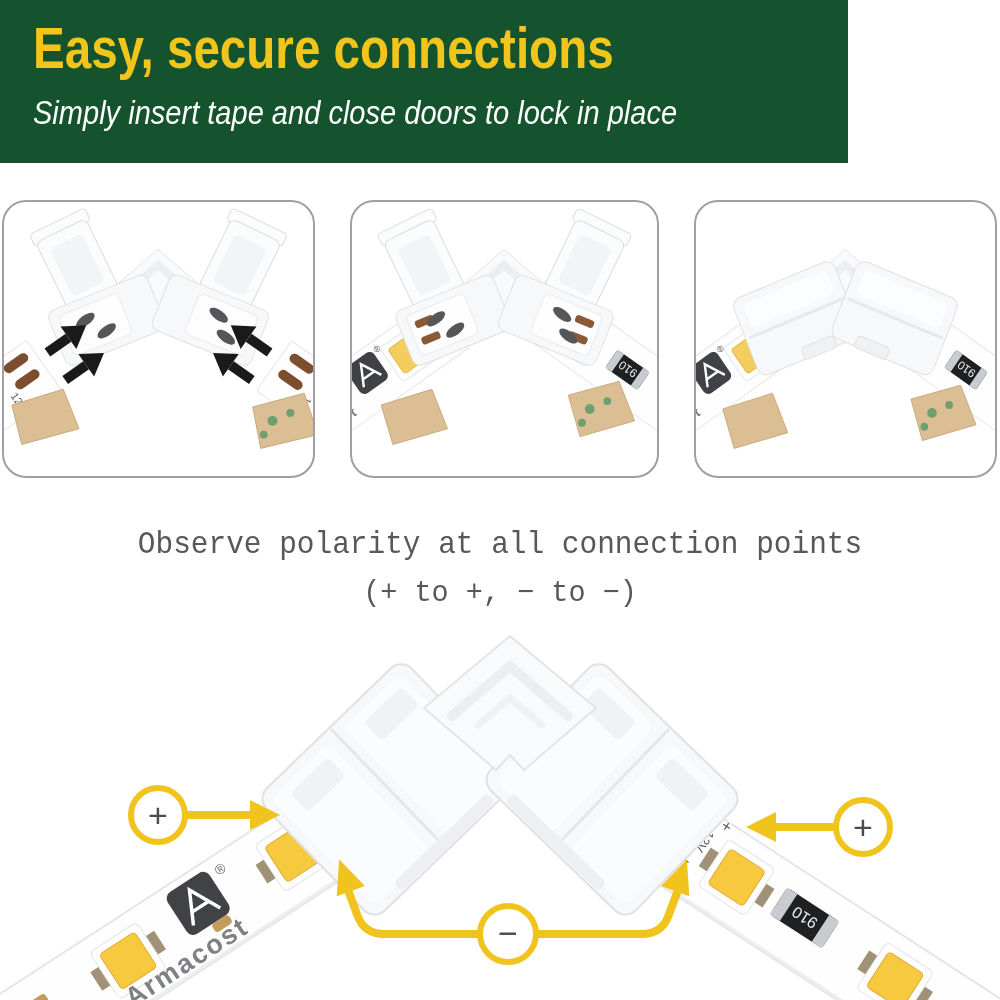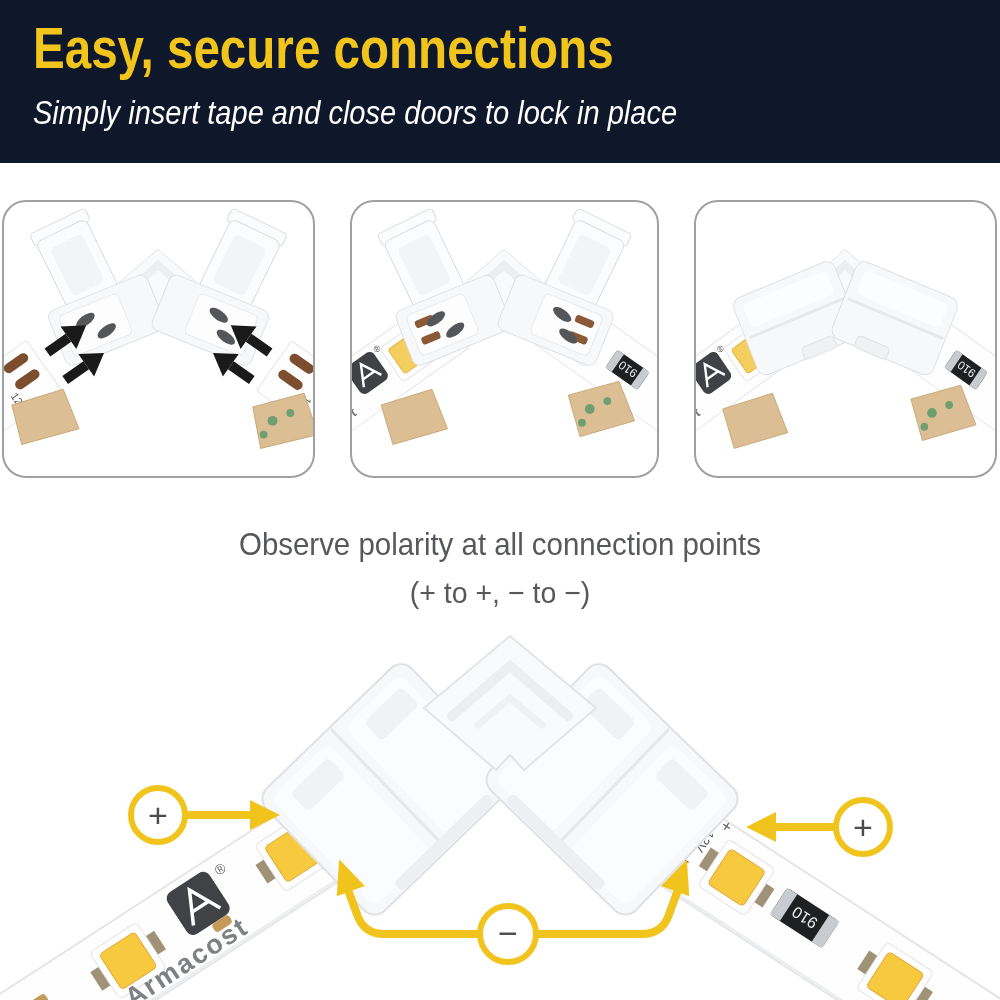--- a/index.html
+++ b/index.html
@@ -1,35 +1,35 @@
 <!DOCTYPE html>
 <html><head>
 <meta charset="utf-8">
 <style>
   html,body { margin:0; padding:0; background:#fff; }
   .page { position:relative; width:1000px; height:1000px; background:#ffffff;
           font-family:"Liberation Sans", sans-serif; overflow:hidden; }
 
   
-  .banner { position:absolute; top:0; left:0; width:1000px; height:163px; background:#0f172a; }
+  .banner { position:absolute; top:0; left:0; width:848px; height:163px; background:#14532d; }
   .banner-title { position:absolute; left:33px; top:14px; font-size:58px; font-weight:bold;
                   color:#F2C51D; transform:scaleX(.82); transform-origin:0 0; white-space:nowrap; }
   .banner-subtitle { position:absolute; left:33px; top:94px; font-size:33px; font-style:italic;
                   color:#ffffff; transform:scaleX(.88); transform-origin:0 0; white-space:nowrap; }
 
   
   .panel { position:absolute; top:200px; height:278px; margin:0; background:#fff;
            border:2px solid #9EA0A3; border-radius:24px; box-sizing:border-box; overflow:hidden; }
   #panel-1 { left:2px;   width:313px; }
   #panel-2 { left:350px; width:309px; }
   #panel-3 { left:694px; width:303px; }
   .panel svg { width:100%; height:100%; display:block; }
 
   
-  .note { position:absolute; top:526px; left:0; width:1000px; text-align:center; color:#57585B; }
+  .note { position:absolute; top:526px; left:0; width:1000px; text-align:center; color:#57585B;font-family:Liberation Mono, monospace; }
   .note-line1 { font-size:32px; transform:scaleX(.92); transform-origin:50% 50%; }
   .note-line2 { font-size:30px; margin-top:13px; transform:scaleX(.95); transform-origin:50% 50%; }
 
   
   .hero { position:absolute; top:628px; left:0; width:1000px; height:372px; }
   .hero svg { width:100%; height:100%; display:block; }
 
   svg text { font-family:"Liberation Sans", sans-serif; }
   .strip-mark { fill:#56585B; }
 </style>

